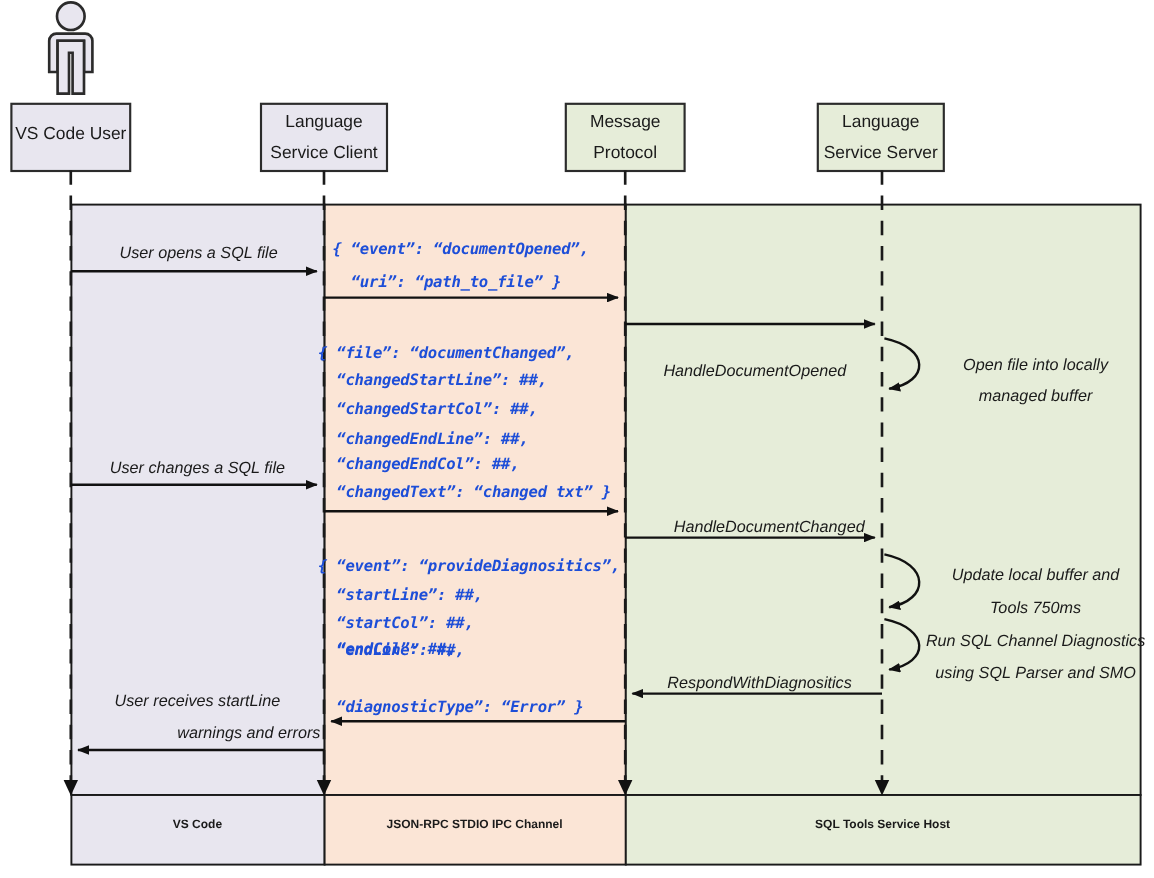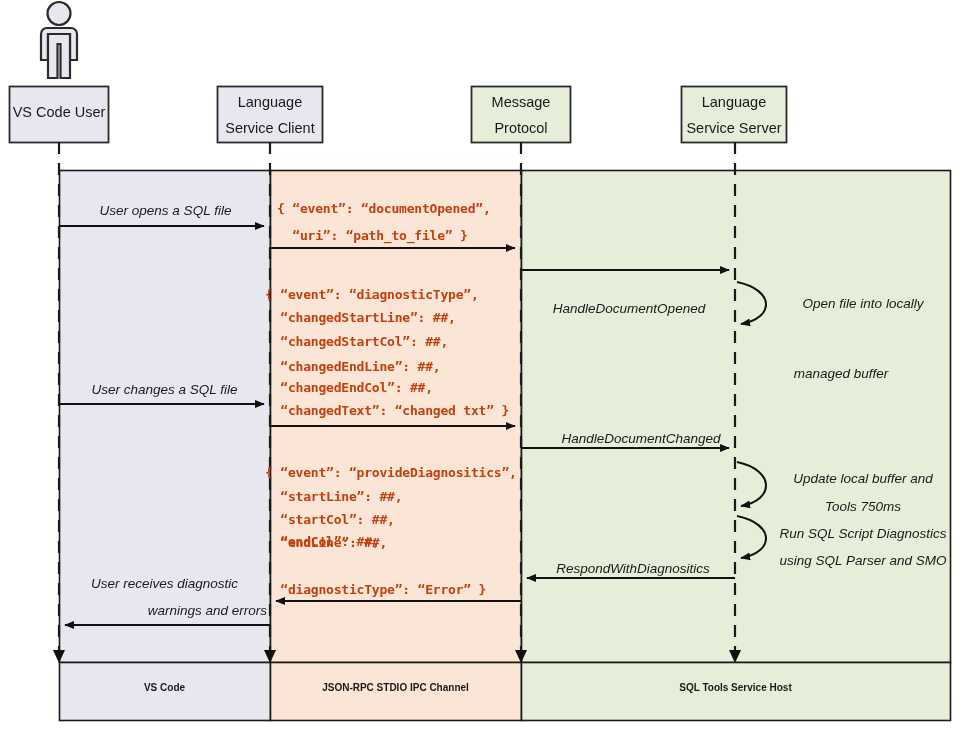--- a/index.html
+++ b/index.html
@@ -37,23 +37,24 @@
     font-size: 13.5px;
     font-style: italic;
     text-align: center;
     line-height: 25px;
   }
   
   .json-line {
     font-family: "DejaVu Sans Mono", "Liberation Mono", monospace;
     font-size: 13px;
     font-weight: bold;
-    color: #c2410c;
+    color: #1d4ed8;
     white-space: pre;
     letter-spacing: -0.2px;
+    font-style: italic;
   }
   
   .footer-label {
     font-size: 10px;
     font-weight: bold;
     text-align: center;
   }
 </style>
 </head>
 <body>
@@ -150,36 +151,36 @@
 <div class="lbl msg-label" style="left:62px;  top:198px; width:207px;">User opens a SQL file</div>
 
 <div class="lbl msg-label" style="left:524px; top:248px; width:210px;margin-top:48px;">HandleDocumentOpened</div>
 
 <div class="lbl msg-label" style="left:62px;  top:377px; width:205px;">User changes a SQL file</div>
 
 <div class="lbl msg-label" style="left:524px; top:426px; width:210px;padding-left:12px;">HandleDocumentChanged</div>
 
 <div class="lbl msg-label" style="left:528px; top:556px; width:210px;">RespondWithDiagnositics</div>
 
-<div class="lbl msg-label" style="left:62px;  top:571px; width:205px;">User receives diagnostic</div>
+<div class="lbl msg-label" style="left:62px;  top:571px; width:205px;">User receives startLine</div>
 <div class="lbl msg-label" style="left:62px;  top:598px; width:205px;text-align:right;">warnings and errors</div>
 
 <div class="lbl msg-label" style="left:770px; top:291px; width:186px;">Open file into locally</div>
-<div class="lbl msg-label" style="left:748px; top:317px; width:186px;margin-top:44px;">managed buffer</div>
+<div class="lbl msg-label" style="left:770px; top:317px; width:186px;">managed buffer</div>
 
 <div class="lbl msg-label" style="left:770px; top:466px; width:186px;">Update local buffer and</div>
 <div class="lbl msg-label" style="left:770px; top:494px; width:186px;">Tools 750ms</div>
 
-<div class="lbl msg-label" style="left:766px; top:521px; width:194px;">Run SQL Script Diagnostics</div>
+<div class="lbl msg-label" style="left:766px; top:521px; width:194px;">Run SQL Channel Diagnostics</div>
 <div class="lbl msg-label" style="left:766px; top:548px; width:194px;">using SQL Parser and SMO</div>
 
 <div class="lbl json-line" style="left:277px; top:201px;">{ “event”: “documentOpened”,</div>
 <div class="lbl json-line" style="left:277px; top:228px;">  “uri”: “path_to_file” }</div>
 
-<div class="lbl json-line" style="left:265px; top:287px;">{ “event”: “diagnosticType”,</div>
+<div class="lbl json-line" style="left:265px; top:287px;">{ “file”: “documentChanged”,</div>
 <div class="lbl json-line" style="left:265px; top:310px;">  “changedStartLine”: ##,</div>
 <div class="lbl json-line" style="left:265px; top:334px;">  “changedStartCol”: ##,</div>
 <div class="lbl json-line" style="left:265px; top:359px;">  “changedEndLine”: ##,</div>
 <div class="lbl json-line" style="left:265px; top:380px;">  “changedEndCol”: ##,</div>
 <div class="lbl json-line" style="left:265px; top:403px;">  “changedText”: “changed txt” }</div>
 
 <div class="lbl json-line" style="left:265px; top:465px;">{ “event”: “provideDiagnositics”,</div>
 <div class="lbl json-line" style="left:265px; top:489px;">  “startLine”: ##,</div>
 <div class="lbl json-line" style="left:265px; top:512px;">  “startCol”: ##,</div>
 <div class="lbl json-line" style="left:265px; top:535px;">  “endLine”: ##,</div>

